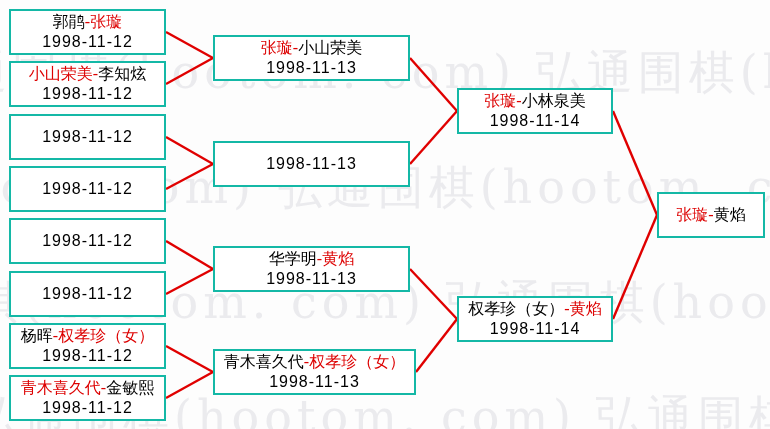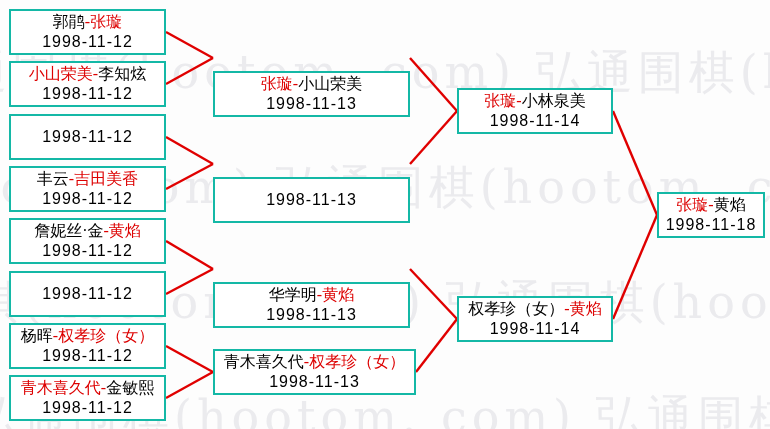--- a/index.html
+++ b/index.html
@@ -17,21 +17,21 @@
   #lines{position:absolute;left:0;top:0;z-index:1;}
   #lines line{stroke:#e00000;stroke-width:2.4px;}
   
   .box{
     position:absolute;z-index:2;box-sizing:border-box;height:46px;
     background:#fff;border:2px solid #14b8a6;
     display:flex;flex-direction:column;justify-content:center;
     text-align:center;font-size:16px;line-height:20px;color:#000;
   }
   .r1{left:9px;width:157px;}
-  .r2{left:213px;width:197px;margin-top:36px;}
+  .r2{left:213px;width:197px;}
   .r2w{left:213px;width:203px;}
   .r3{left:457px;width:156px;}
   .rf{left:657px;width:108px;}
   .players{white-space:nowrap;}
   [data-c="r"]{color:#dd0000;}
   [data-c="k"]{color:#000000;}
   .dash{color:#dd0000;}
   .date{font-family:Liberation Sans, sans-serif;letter-spacing:1px;}
 </style>
 </head>
@@ -66,25 +66,23 @@
     <div class="date">1998-11-12</div>
   </div>
   <div class="box r1" style="top:61px">
     <div class="players"><span data-c="r">小山荣美</span><span class="dash">-</span><span data-c="k">李知炫</span></div>
     <div class="date">1998-11-12</div>
   </div>
   <div class="box r1" style="top:114px">
     <div class="date">1998-11-12</div>
   </div>
   <div class="box r1" style="top:166px">
-    <div class="players"><span data-c="k">丰云</span><span class="dash">-</span><span data-c="r">吉田美香</span></div>
     <div class="date">1998-11-12</div>
   </div>
   <div class="box r1" style="top:218px">
-    <div class="players"><span data-c="k">詹妮丝·金</span><span class="dash">-</span><span data-c="r">黄焰</span></div>
     <div class="date">1998-11-12</div>
   </div>
   <div class="box r1" style="top:271px">
     <div class="date">1998-11-12</div>
   </div>
   <div class="box r1" style="top:323px">
     <div class="players"><span data-c="k">杨晖</span><span class="dash">-</span><span data-c="r">权孝珍（女）</span></div>
     <div class="date">1998-11-12</div>
   </div>
   <div class="box r1" style="top:375px">
@@ -112,16 +110,15 @@
     <div class="players"><span data-c="r">张璇</span><span class="dash">-</span><span data-c="k">小林泉美</span></div>
     <div class="date">1998-11-14</div>
   </div>
   <div class="box r3" style="top:296px">
     <div class="players"><span data-c="k">权孝珍（女）</span><span class="dash">-</span><span data-c="r">黄焰</span></div>
     <div class="date">1998-11-14</div>
   </div>
 
   <div class="box rf" style="top:192px">
     <div class="players"><span data-c="r">张璇</span><span class="dash">-</span><span data-c="k">黄焰</span></div>
-    <div class="date">1998-11-18</div>
   </div>
 
 </div>
 
 </body></html>

